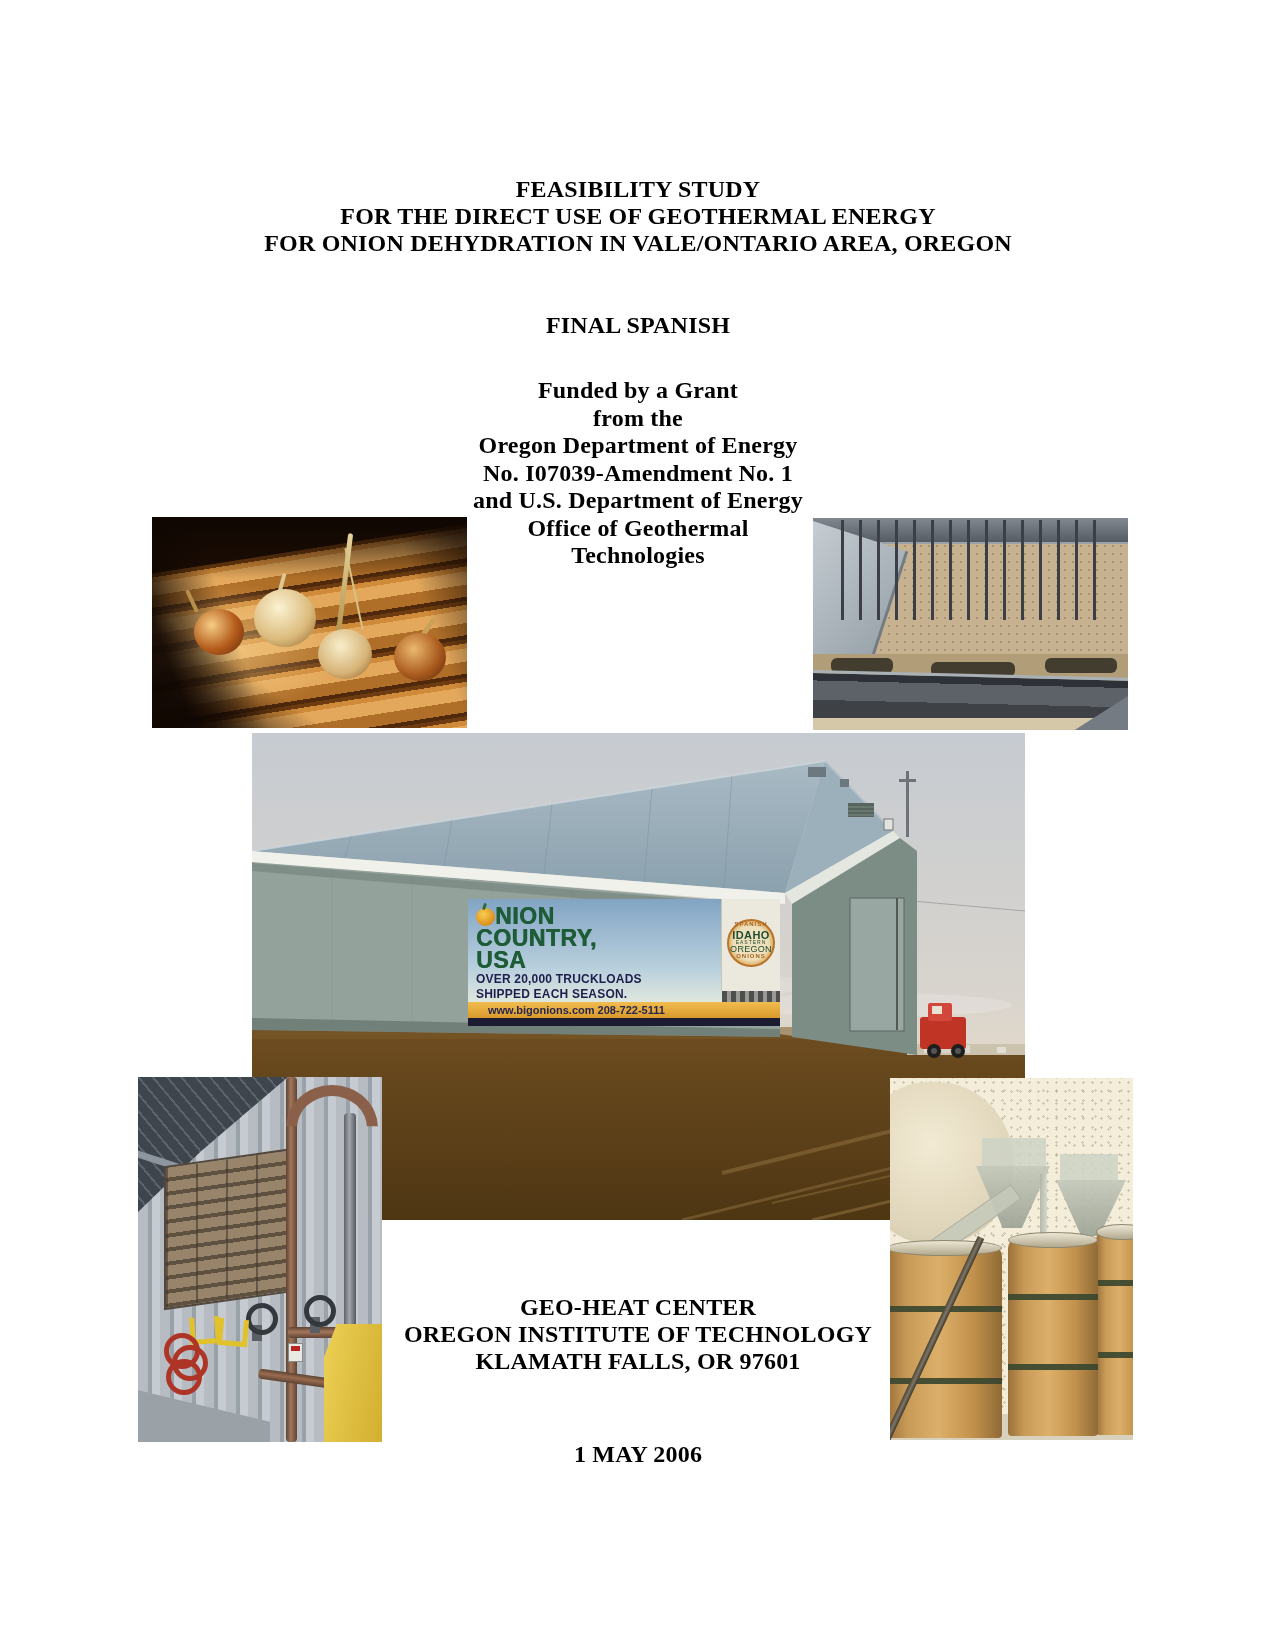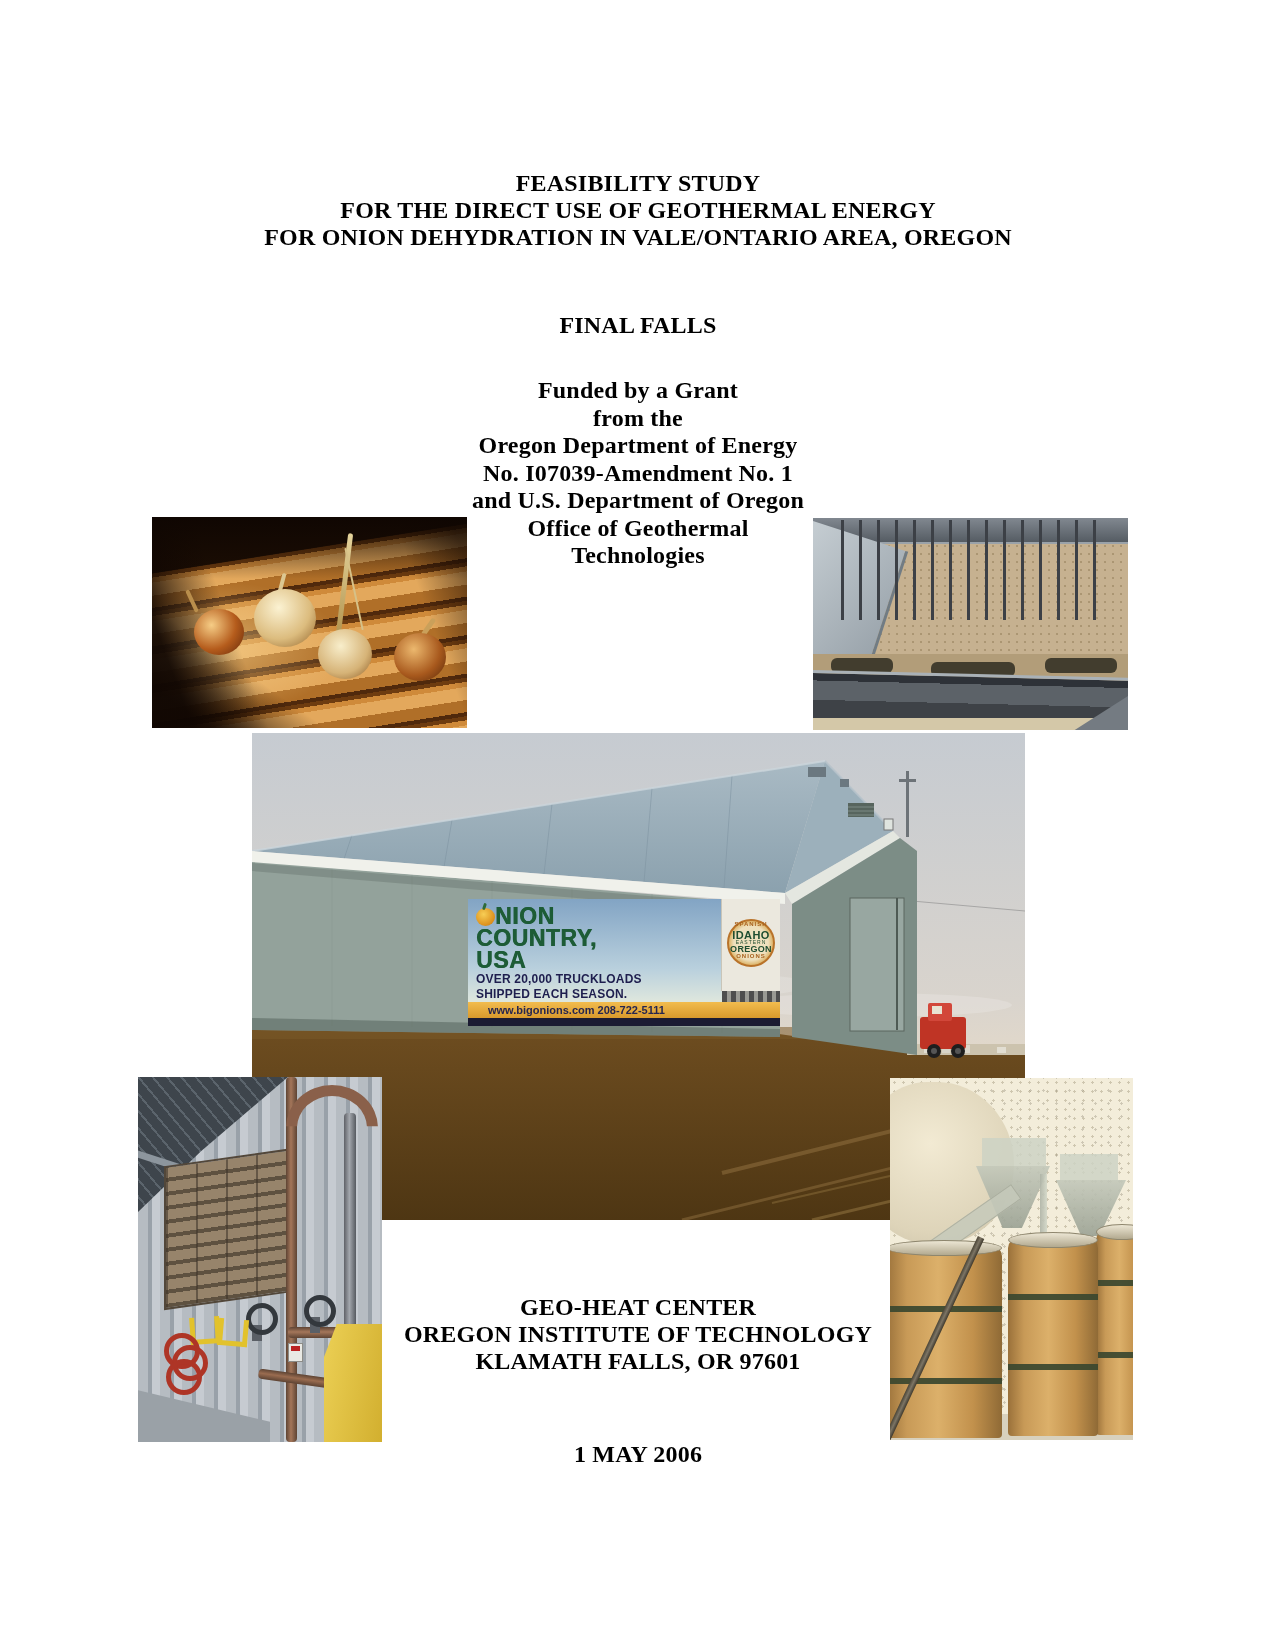--- a/index.html
+++ b/index.html
@@ -67,21 +67,21 @@
   .bb-navy{position:absolute;left:0;top:119px;width:100%;height:8px;background:#1b1b32;}
   .bb-truck{position:absolute;right:0;top:0;width:58px;height:92px;background:#ebe8de;border-left:1px solid #c9c5b8;}
   .bb-slats{position:absolute;right:0;top:92px;width:58px;height:11px;
     background:repeating-linear-gradient(to right,#4e4e4e 0 5px,#9a9a94 5px 9px);}
   .bb-logo{position:absolute;left:5px;top:20px;width:44px;height:44px;border-radius:50%;
     background:radial-gradient(circle,#eee0bd 55%,#d8a955 75%,#b9732a);border:2px solid #b9732a;
     text-align:center;color:#1e4d30;}
   .bb-logo .arc{display:block;font-size:6px;line-height:6px;color:#a8621e;font-weight:bold;letter-spacing:1px;}
   .bb-logo .nm1{display:block;font-size:11px;line-height:10px;font-weight:bold;letter-spacing:.4px;margin-top:3px;}
   .bb-logo .mid{display:block;font-size:5px;line-height:5px;color:#1e4d30;letter-spacing:1px;}
-  .bb-logo .nm2{display:block;font-size:9px;line-height:8px;font-weight:bold;letter-spacing:.3px;}
+  .bb-logo .nm2{display:block;font-size:9px;line-height:8px;font-weight:normal;letter-spacing:.3px;}
   
   #photo-piping{left:138px;top:1077px;width:244px;height:365px;z-index:3;
     background:repeating-linear-gradient(to right,#b6bcc2 0 10px,#99a1a9 10px 14px,#c6cbd1 14px 22px);}
   .pp-darktop{left:0;top:0;width:150px;height:135px;clip-path:polygon(0 0,100% 0,42% 55%,0 100%);
     background:repeating-linear-gradient(50deg,#3e454c 0 9px,#5b646c 9px 11px);}
   .pp-beam{left:-6px;top:96px;width:150px;height:7px;background:#8d969e;transform:rotate(18deg);}
   .pp-coils{left:26px;top:80px;width:126px;height:140px;transform:skewY(-8deg);border:2px solid #52473a;
     background:repeating-linear-gradient(to right,rgba(60,50,40,.55) 0 2px,rgba(0,0,0,0) 2px 30px),
                repeating-linear-gradient(to bottom,#97846b 0 10px,#5e5140 10px 14px);}
   .pp-pipe{background:linear-gradient(to right,#5e4434,#a4765a 45%,#5e4434);border-radius:4px;}
@@ -139,36 +139,36 @@
   .br-floor{left:0;bottom:0;width:243px;height:26px;background:#d8d1be;}
   .br-shadow{height:12px;border-radius:50%;background:radial-gradient(rgba(90,80,58,.5),rgba(90,80,58,0) 70%);}
   .br-sh1{left:0;top:346px;width:112px;}
   .br-sh2{left:120px;top:344px;width:92px;}
 </style>
 </head>
 <body>
 
 <div id="page">
 
-  <div class="tblock" style="top:170px;">
+  <div class="tblock" style="top:176px;">
     <div class="tline">FEASIBILITY STUDY</div>
     <div class="tline">FOR THE DIRECT USE OF GEOTHERMAL ENERGY</div>
     <div class="tline">FOR ONION DEHYDRATION IN VALE/ONTARIO AREA, OREGON</div>
   </div>
 
   <div class="tblock" style="top:312px;">
-    <div class="tline">FINAL FALLS</div>
+    <div class="tline">FINAL SPANISH</div>
   </div>
 
   <div class="tblock" id="funding-block" style="top:377px;">
     <div class="tline">Funded by a Grant</div>
     <div class="tline">from the</div>
     <div class="tline">Oregon Department of Energy</div>
     <div class="tline">No. I07039-Amendment No. 1</div>
-    <div class="tline">and U.S. Department of Oregon</div>
+    <div class="tline">and U.S. Department of Energy</div>
     <div class="tline">Office of Geothermal</div>
     <div class="tline">Technologies</div>
   </div>
 
   <div class="tblock" style="top:1294px;">
     <div class="tline">GEO-HEAT CENTER</div>
     <div class="tline">OREGON INSTITUTE OF TECHNOLOGY</div>
     <div class="tline">KLAMATH FALLS, OR 97601</div>
   </div>
 

